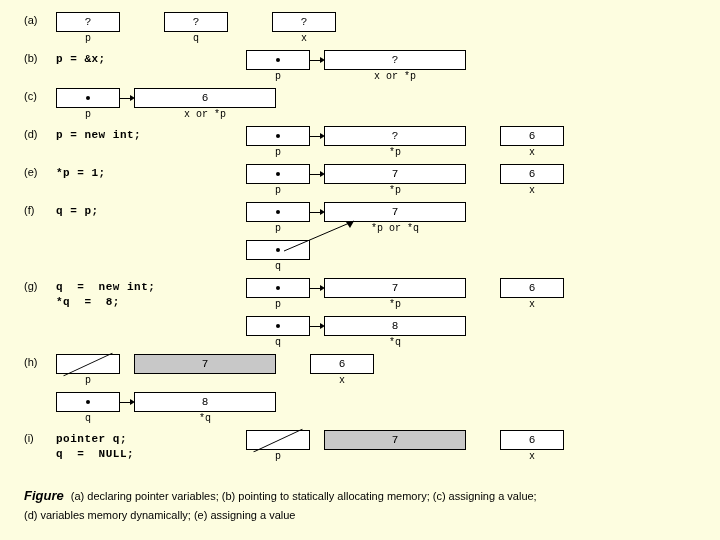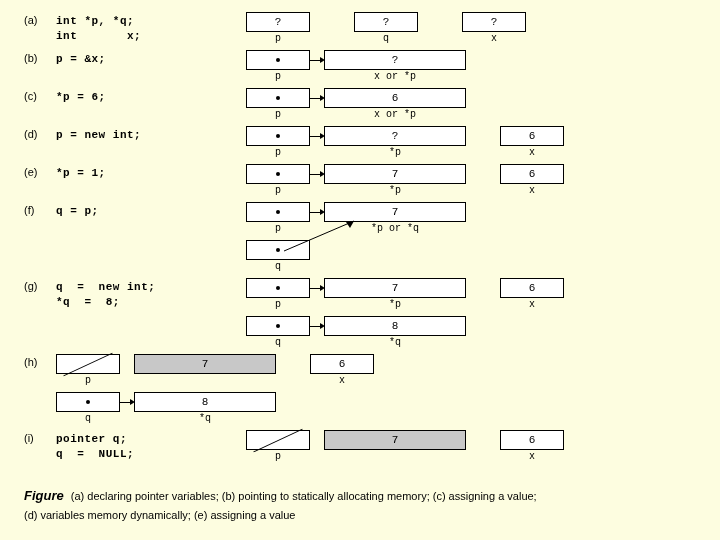--- a/index.html
+++ b/index.html
@@ -114,22 +114,20 @@
     font-style: italic;
     font-size: 13px;
     margin-right: 4px;
   }
 </style>
 </head>
 <body>
 
 <div class="row">
   <div class="label">(a)</div>
-  <div class="code" style="white-space:pre">int *p, *q;
-int       x;</div>
   <div class="diag">
     <div class="cell">
         <div class="box">
           <span>?</span>
         </div>
         <div class="caption">p</div>
       </div>
     <div class="cell" style="margin-left:30px">
         <div class="box">
           <span>?</span>
@@ -159,21 +157,20 @@
         <div class="box wide">
           <span>?</span>
         </div>
         <div class="caption">x  or  *p</div>
       </div>
   </div>
 </div>
 
 <div class="row">
   <div class="label">(c)</div>
-  <div class="code">*p  =  6;</div>
   <div class="diag">
     <div class="cell">
         <div class="box dot arrow-right">
           <span class="head"></span>
         </div>
         <div class="caption">p</div>
       </div>
     <div class="cell">
         <div class="box wide">
           <span>6</span>

